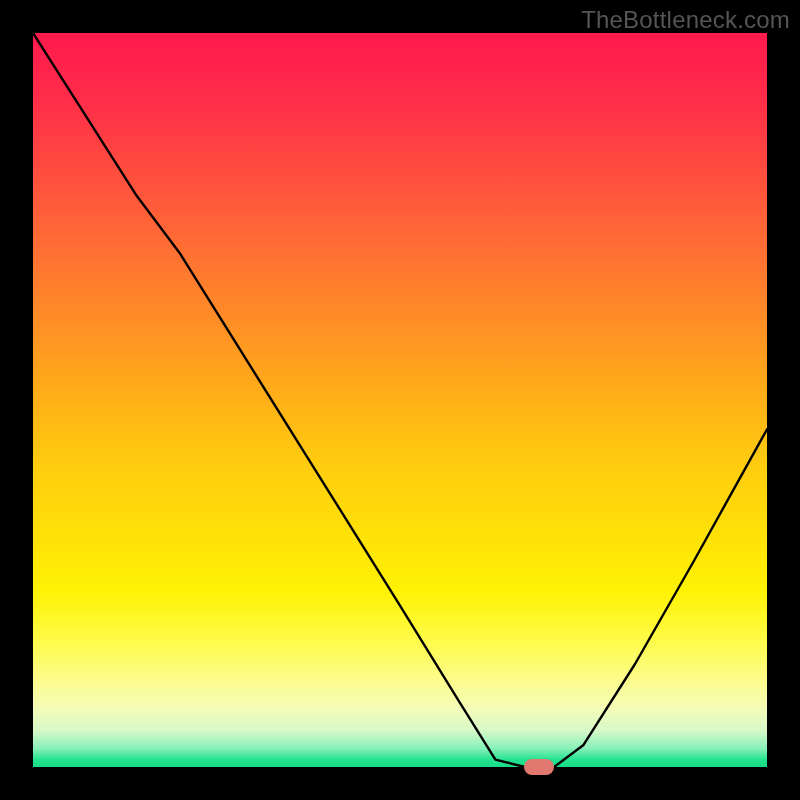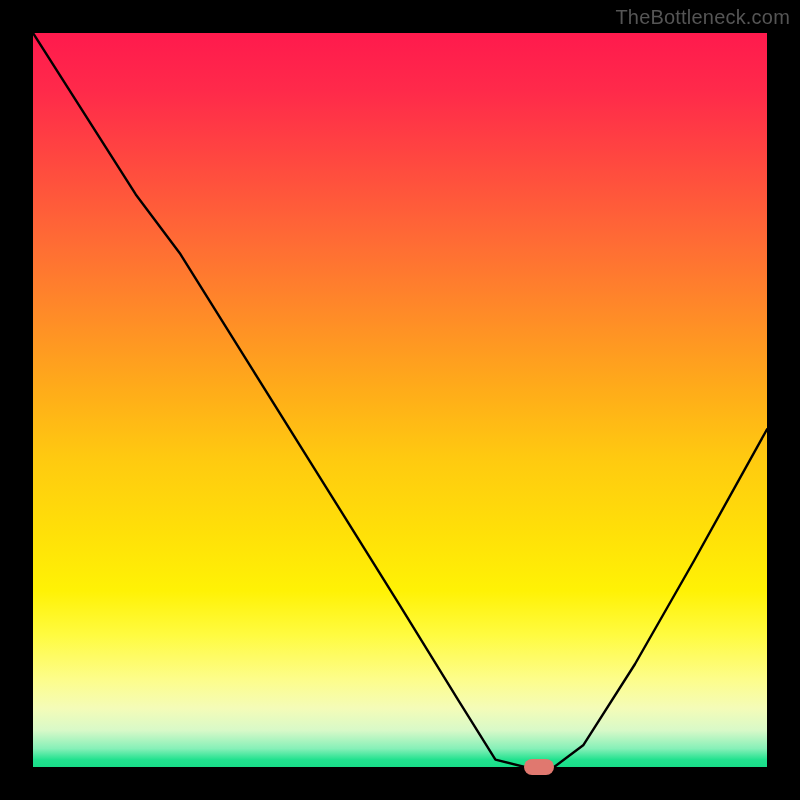--- a/index.html
+++ b/index.html
@@ -9,21 +9,21 @@
     background: #000;
     position: relative;
     font-family: Arial, sans-serif;
     overflow: hidden;
   }
   .watermark {
     position: absolute;
     top: 6px;
     right: 10px;
     color: #555;
-    font-size: 20px;
+    font-size: 24px;
     font-weight: 500;
     z-index: 10;
     letter-spacing: 0.2px;
   }
   .plot-area {
     position: absolute;
     left: 33px;
     top: 33px;
     width: 734px;
     height: 734px;

